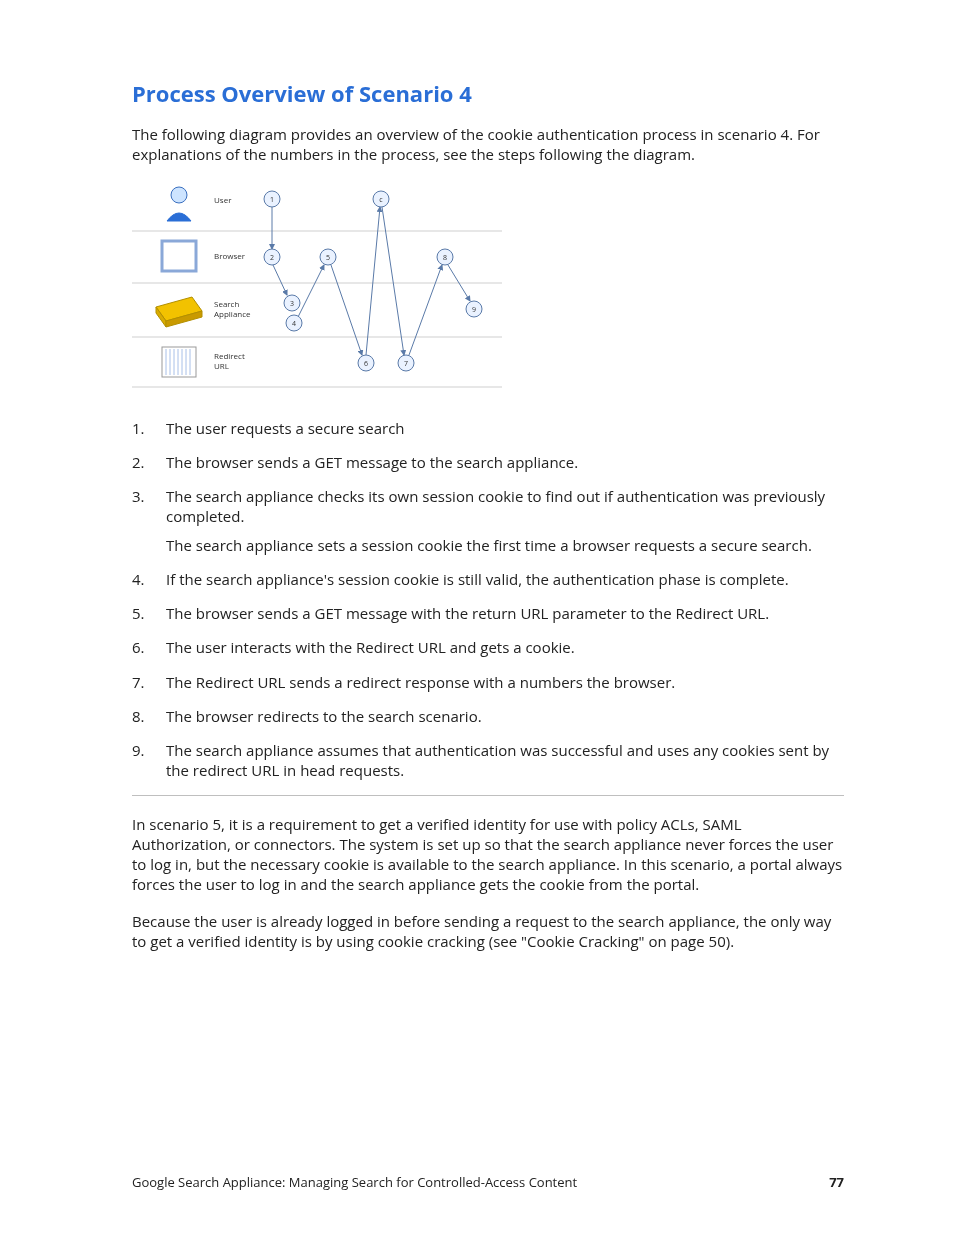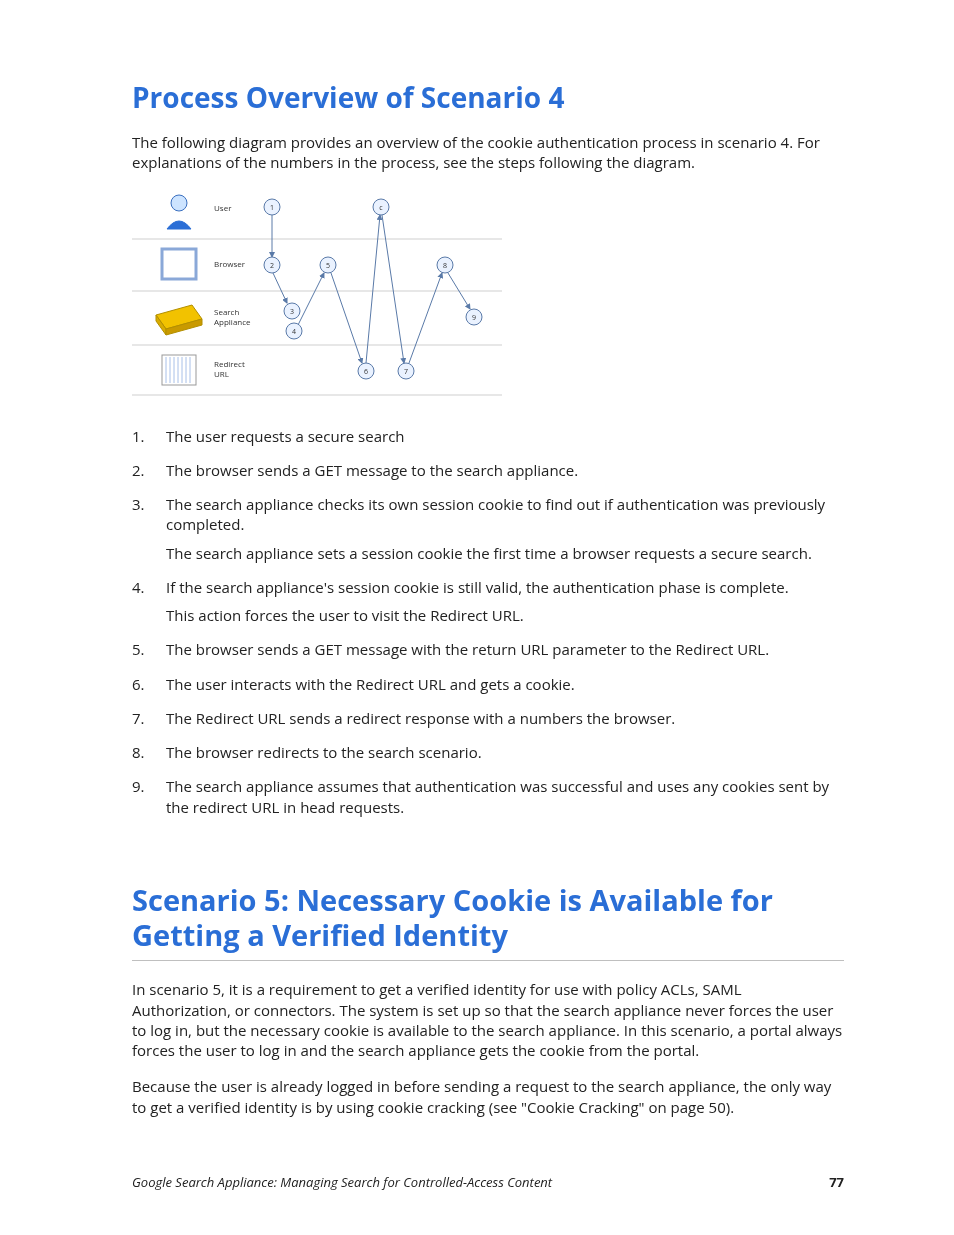--- a/index.html
+++ b/index.html
@@ -11,21 +11,21 @@
   }
   .page {
     width: 954px;
     min-height: 1235px;
     box-sizing: border-box;
     padding: 78px 110px 40px 132px;
     position: relative;
   }
   h2.section-heading {
     color: #2a6ed6;
-    font-size: 28px;
+    font-size: 22px;
     font-weight: 700;
     margin: 0 0 12px 0;
   }
   h1.main-heading {
     color: #2a6ed6;
     font-size: 29px;
     font-weight: 700;
     margin: 66px 0 4px 0;
     line-height: 1.2;
   }
@@ -66,21 +66,21 @@
   .footer {
     position: absolute;
     bottom: 44px;
     left: 132px;
     right: 110px;
     display: flex;
     justify-content: space-between;
     font-size: 13px;
     color: #222;
   }
-  .footer .title { font-style: italic; }
+  .footer .title { }
   .footer .page-num { font-weight: 700; }
 </style>
 </head>
 <body>
 
 <div class="page">
 
   <h2 class="section-heading">Process Overview of Scenario 4</h2>
 
   <p class="body-text">The following diagram provides an overview of the cookie authentication process in scenario 4. For explanations of the numbers in the process, see the steps following the diagram.</p>
@@ -187,21 +187,20 @@
         <span class="num">3.</span>
         <span class="txt">
           <div>The search appliance checks its own session cookie to find out if authentication was previously completed.</div>
           <div class="sub">The search appliance sets a session cookie the first time a browser requests a secure search.</div>
         </span>
       </li>
       <li>
         <span class="num">4.</span>
         <span class="txt">
           <div>If the search appliance's session cookie is still valid, the authentication phase is complete.</div>
-          <div class="sub">This action forces the user to visit the Redirect URL.</div>
         </span>
       </li>
       <li>
         <span class="num">5.</span>
         <span class="txt">
           <div>The browser sends a GET message with the return URL parameter to the Redirect URL.</div>
         </span>
       </li>
       <li>
         <span class="num">6.</span>
@@ -222,21 +221,20 @@
         </span>
       </li>
       <li>
         <span class="num">9.</span>
         <span class="txt">
           <div>The search appliance assumes that authentication was successful and uses any cookies sent by the redirect URL in head requests.</div>
         </span>
       </li>
     </ol>
 
-  <h1 class="main-heading">Scenario 5: Necessary Cookie is Available for Getting a Verified Identity</h1>
   <hr class="hr">
 
   <p class="body-text">In scenario 5, it is a requirement to get a verified identity for use with policy ACLs, SAML Authorization, or connectors. The system is set up so that the search appliance never forces the user to log in, but the necessary cookie is available to the search appliance. In this scenario, a portal always forces the user to log in and the search appliance gets the cookie from the portal.</p>
   <p class="body-text">Because the user is already logged in before sending a request to the search appliance, the only way to get a verified identity is by using cookie cracking (see "Cookie Cracking" on page 50).</p>
 
   <div class="footer">
     <span class="title">Google Search Appliance: Managing Search for Controlled-Access Content</span>
     <span class="page-num">77</span>
   </div>
 

